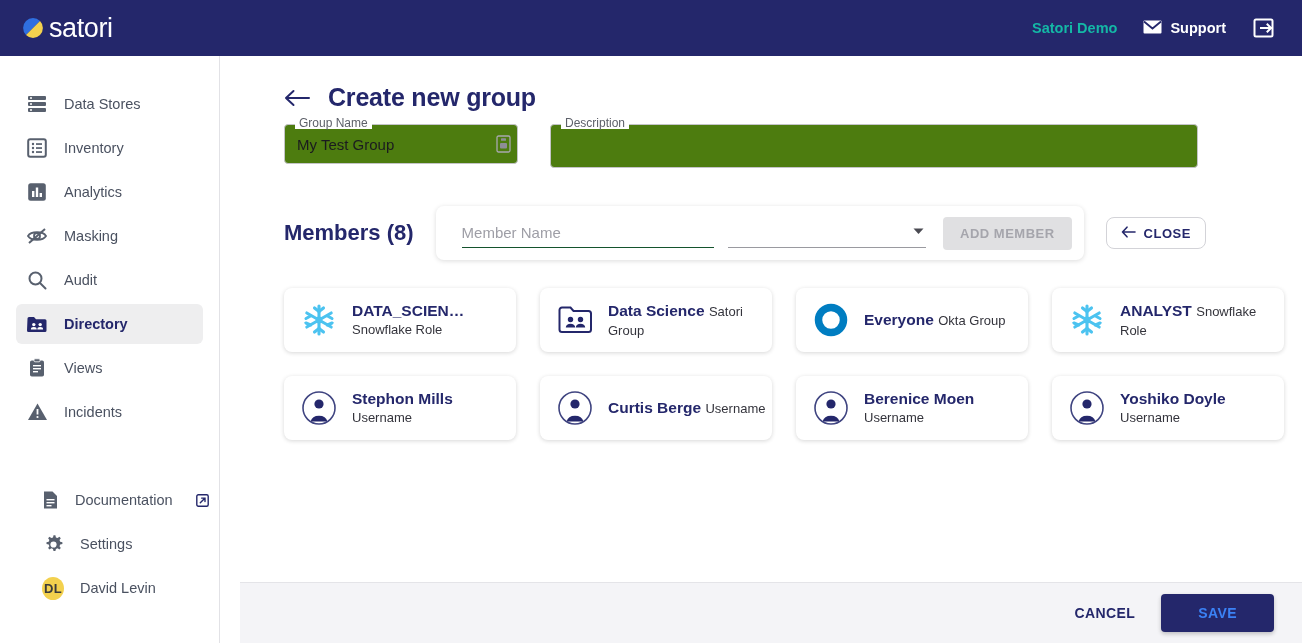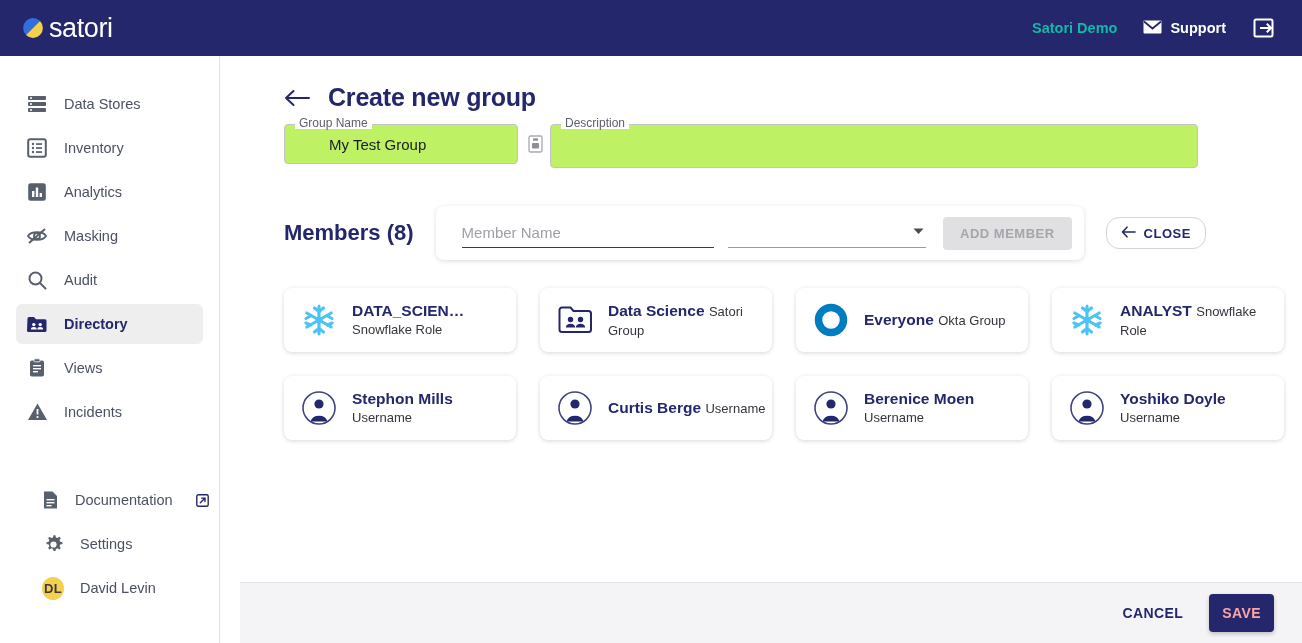--- a/index.html
+++ b/index.html
@@ -79,21 +79,21 @@
   }
   .back-arrow { cursor: pointer; display:flex; align-items:center; }
   .page-title {
     font-size: 25px; font-weight: bold; color: #24276b; letter-spacing: -0.2px;
   }
 
   
   .field-row { display: flex; gap: 32px; margin: 12px 0 0 32px; }
   .outlined {
     position: relative; border: 1px solid #c4c4c8; border-radius: 4px;
-    height: 40px; background: #bef264; padding-left: 32px;
+    height: 40px; background: #4d7c0f;
   }
   .outlined > .legend {
     position: absolute; top: -8px; left: 10px;
     background: #fff; padding: 0 4px;
     font-size: 12px; color: #5d6069; line-height: 1;
   }
   .outlined.group-name { width: 234px; display: flex; align-items: center; }
   .outlined.description { width: 648px; height: 44px; text-align: center; }
   .gn-value {
     font-size: 15px; color: #1b1b1f; padding-left: 12px; flex: 1;
@@ -125,21 +125,21 @@
   }
   .mp-caret { position: absolute; right: 2px; bottom: 8px; }
   .add-member-btn {
     margin-left: auto; background: #e0e0e2; color: #a5a5ac;
     border: none; border-radius: 4px; height: 33px; padding: 0 17px;
     font-size: 13px; font-weight: bold; letter-spacing: 0.5px;
     font-family: "Liberation Sans", sans-serif; cursor: default;
   }
   .close-btn {
     display: flex; align-items: center; gap: 8px;
-    border: 1px solid #d3d3d8; border-radius: 13px; background: #fff;
+    border: 1px solid #d3d3d8; border-radius: 8px; background: #fff;
     height: 32px; padding: 0 14px; cursor: pointer;
     color: #24276b; font-size: 13px; font-weight: bold; letter-spacing: 0.5px;
     font-family: "Liberation Sans", sans-serif;
     justify-content: flex-end;
   }
 
   
   .cards {
     display: grid; grid-template-columns: repeat(4, 232px);
     gap: 24px 24px; margin: 28px 0 0 32px;
@@ -168,22 +168,22 @@
     display: flex; align-items: center; justify-content: flex-end;
     gap: 12px; padding-right: 28px;
   }
   .cancel-btn {
     background: transparent; border: none; cursor: pointer;
     color: #24276b; font-size: 14px; font-weight: bold; letter-spacing: 0.4px;
     padding: 10px 14px; font-family: "Liberation Sans", sans-serif;
   }
   .save-btn {
     background: #24276b; border: none; border-radius: 4px; cursor: pointer;
-    color: #fca5a5; font-size: 14px; font-weight: bold; letter-spacing: 0.4px;
-    height: 38px; padding: 0 13px;
+    color: #3b82f6; font-size: 14px; font-weight: bold; letter-spacing: 0.4px;
+    height: 38px; padding: 0 37px;
     box-shadow: 0 2px 4px rgba(0,0,0,0.22);
     font-family: "Liberation Sans", sans-serif;
   }
 </style>
 </head>
 <body>
 
 <div class="topbar">
   <div class="logo-wrap">
     <span class="logo-mark">

